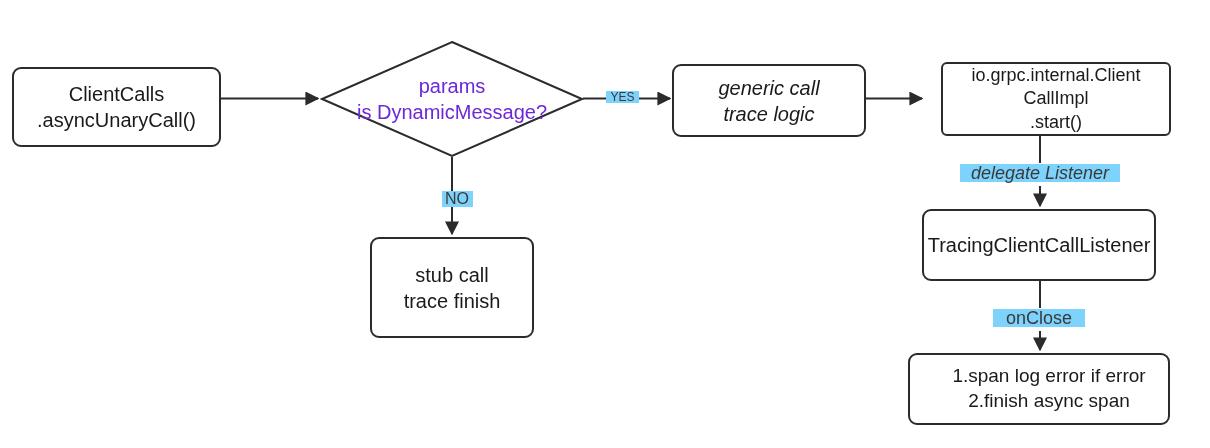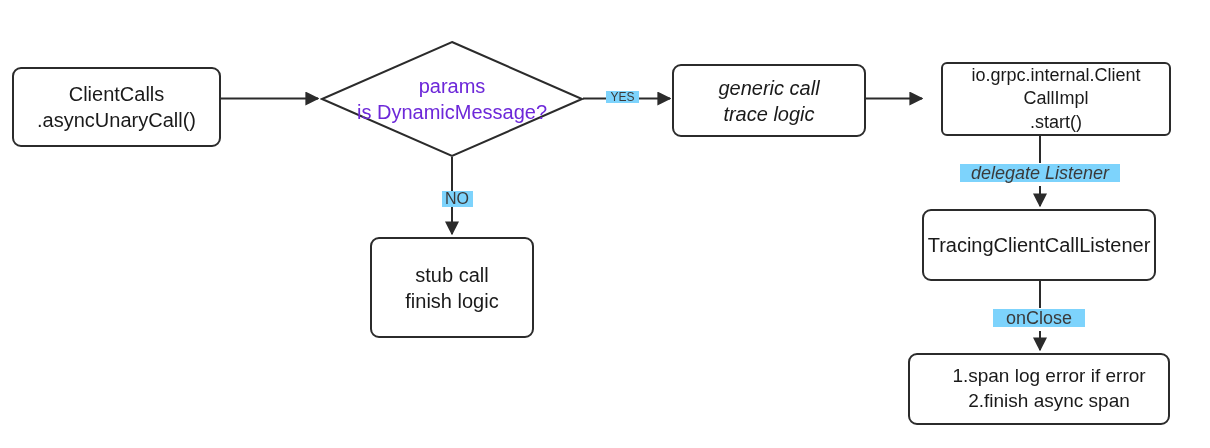--- a/index.html
+++ b/index.html
@@ -103,21 +103,21 @@
     </svg>
     <div class="diamond-text" style="font-size:20px; width:330px;">params
 is DynamicMessage?</div>
   </div>
 
   <div class="lbl" style="left:606px; top:91px; width:33px; font-size:12px;">YES</div>
 
   <div class="lbl" style="left:442px; top:191px; width:28px; font-size:16px; text-align:left; padding-left:3px;">NO</div>
 
   <div class="node rounded" style="left:370px; top:237px; width:164px; height:101px; font-size:20px;">stub call
-finish logic</div>
+trace finish</div>
 
   <div class="node rounded" style="left:672px; top:64px; width:194px; height:73px; font-size:20px;font-style:italic;">generic call
 trace logic</div>
 
 
   <div class="node sharp" style="left:925px; top:62px; width:230px; height:74px; font-size:18px;">io.grpc.internal.Client
 CallImpl
 .start()</div>
 
   <div class="lbl" style="left:960px; top:164px; width:160px; font-size:18px;font-style:italic;">delegate Listener</div>

